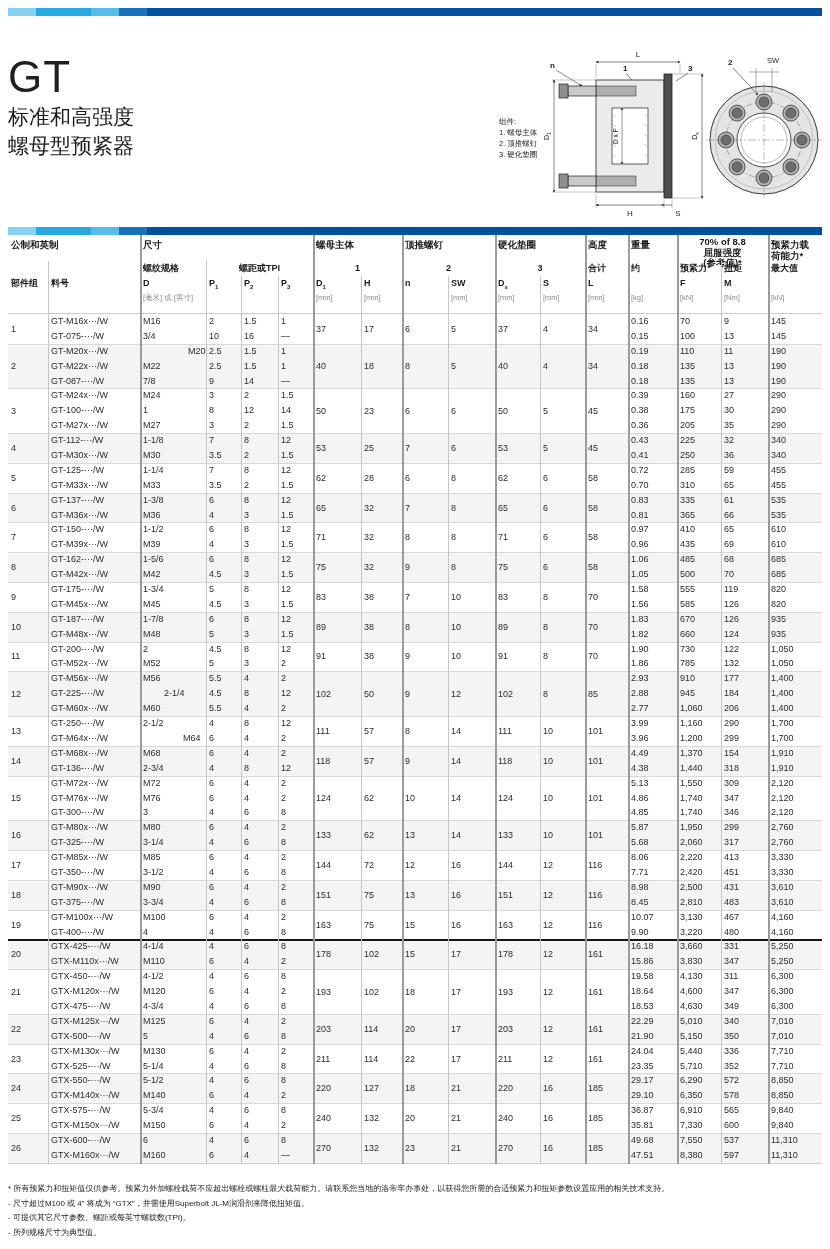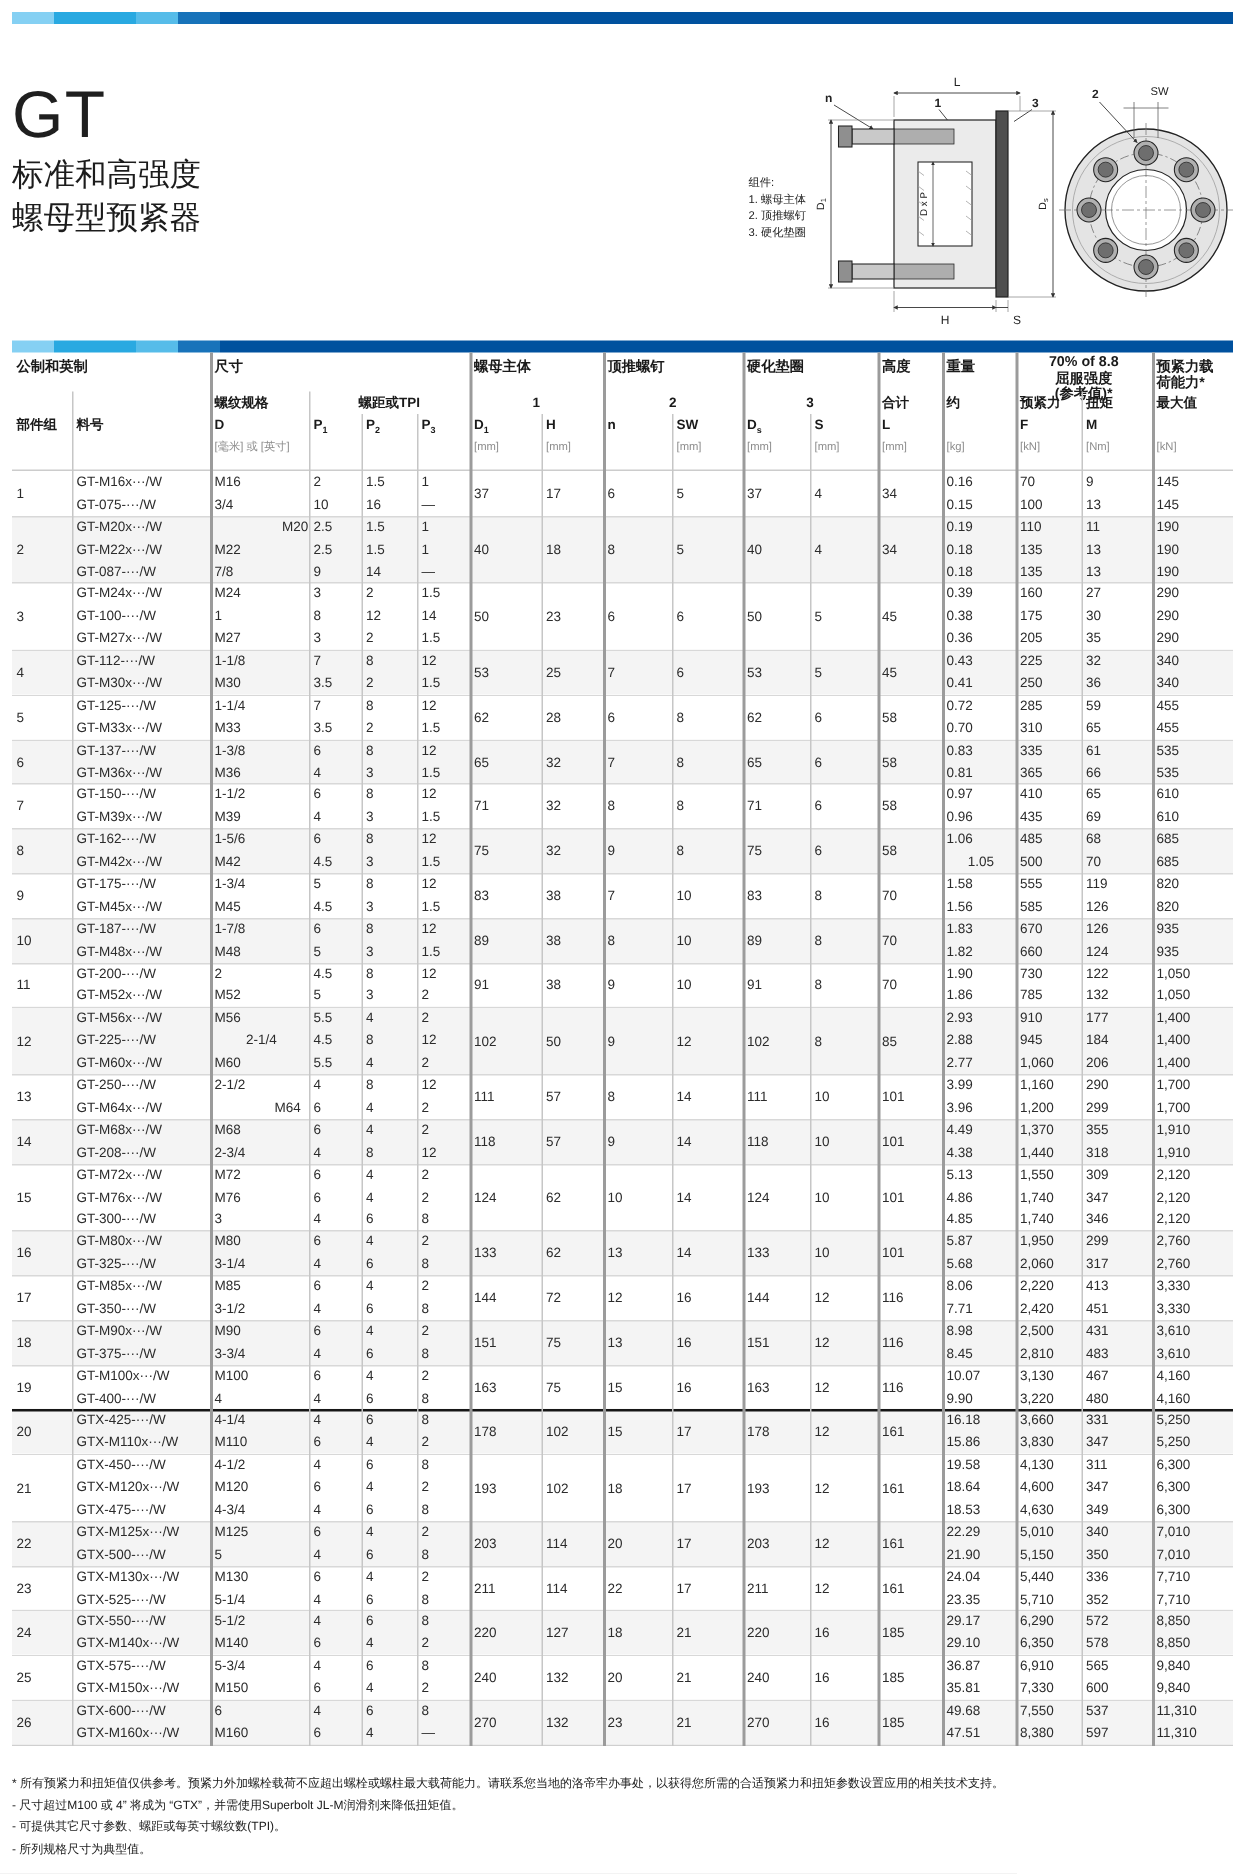--- a/index.html
+++ b/index.html
@@ -422,21 +422,21 @@
           <div class="bcell" style="grid-area: 1 / 6;">12</div>
           <div class="bcell" style="grid-area: 1 / 14;">1.06</div>
           <div class="bcell" style="grid-area: 1 / 15;">485</div>
           <div class="bcell" style="grid-area: 1 / 16;">68</div>
           <div class="bcell" style="grid-area: 1 / 17;">685</div>
           <div class="bcell" style="grid-area: 2 / 2;">GT-M42x···/W</div>
           <div class="bcell" style="grid-area: 2 / 3;">M42</div>
           <div class="bcell" style="grid-area: 2 / 4;">4.5</div>
           <div class="bcell" style="grid-area: 2 / 5;">3</div>
           <div class="bcell" style="grid-area: 2 / 6;">1.5</div>
-          <div class="bcell" style="grid-area: 2 / 14; text-align: center;">1.05</div>
+          <div class="bcell" style="grid-area: 2 / 14;">1.05</div>
           <div class="bcell" style="grid-area: 2 / 15;">500</div>
           <div class="bcell" style="grid-area: 2 / 16;">70</div>
           <div class="bcell" style="grid-area: 2 / 17;">685</div>
           <div class="bcell mid" style="grid-area: 1 / 7 / span 2;">75</div>
           <div class="bcell mid" style="grid-area: 1 / 8 / span 2;">32</div>
           <div class="bcell mid" style="grid-area: 1 / 9 / span 2;">9</div>
           <div class="bcell mid" style="grid-area: 1 / 10 / span 2;">8</div>
           <div class="bcell mid" style="grid-area: 1 / 11 / span 2;">75</div>
           <div class="bcell mid" style="grid-area: 1 / 12 / span 2;">6</div>
           <div class="bcell mid" style="grid-area: 1 / 13 / span 2;">58</div>
@@ -592,23 +592,23 @@
         </div>
         <div class="tgroup cols alt" style="grid-template-rows: repeat(2, 14.9px);">
           <div class="bcell mid" style="grid-area: 1 / 1 / span 2;">14</div>
           <div class="bcell" style="grid-area: 1 / 2;">GT-M68x···/W</div>
           <div class="bcell" style="grid-area: 1 / 3;">M68</div>
           <div class="bcell" style="grid-area: 1 / 4;">6</div>
           <div class="bcell" style="grid-area: 1 / 5;">4</div>
           <div class="bcell" style="grid-area: 1 / 6;">2</div>
           <div class="bcell" style="grid-area: 1 / 14;">4.49</div>
           <div class="bcell" style="grid-area: 1 / 15;">1,370</div>
-          <div class="bcell" style="grid-area: 1 / 16;">355</div>
+          <div class="bcell" style="grid-area: 1 / 16;">154</div>
           <div class="bcell" style="grid-area: 1 / 17;">1,910</div>
-          <div class="bcell" style="grid-area: 2 / 2;">GT-208-···/W</div>
+          <div class="bcell" style="grid-area: 2 / 2;">GT-136-···/W</div>
           <div class="bcell" style="grid-area: 2 / 3;">2-3/4</div>
           <div class="bcell" style="grid-area: 2 / 4;">4</div>
           <div class="bcell" style="grid-area: 2 / 5;">8</div>
           <div class="bcell" style="grid-area: 2 / 6;">12</div>
           <div class="bcell" style="grid-area: 2 / 14;">4.38</div>
           <div class="bcell" style="grid-area: 2 / 15;">1,440</div>
           <div class="bcell" style="grid-area: 2 / 16;">318</div>
           <div class="bcell" style="grid-area: 2 / 17;">1,910</div>
           <div class="bcell mid" style="grid-area: 1 / 7 / span 2;">118</div>
           <div class="bcell mid" style="grid-area: 1 / 8 / span 2;">57</div>

